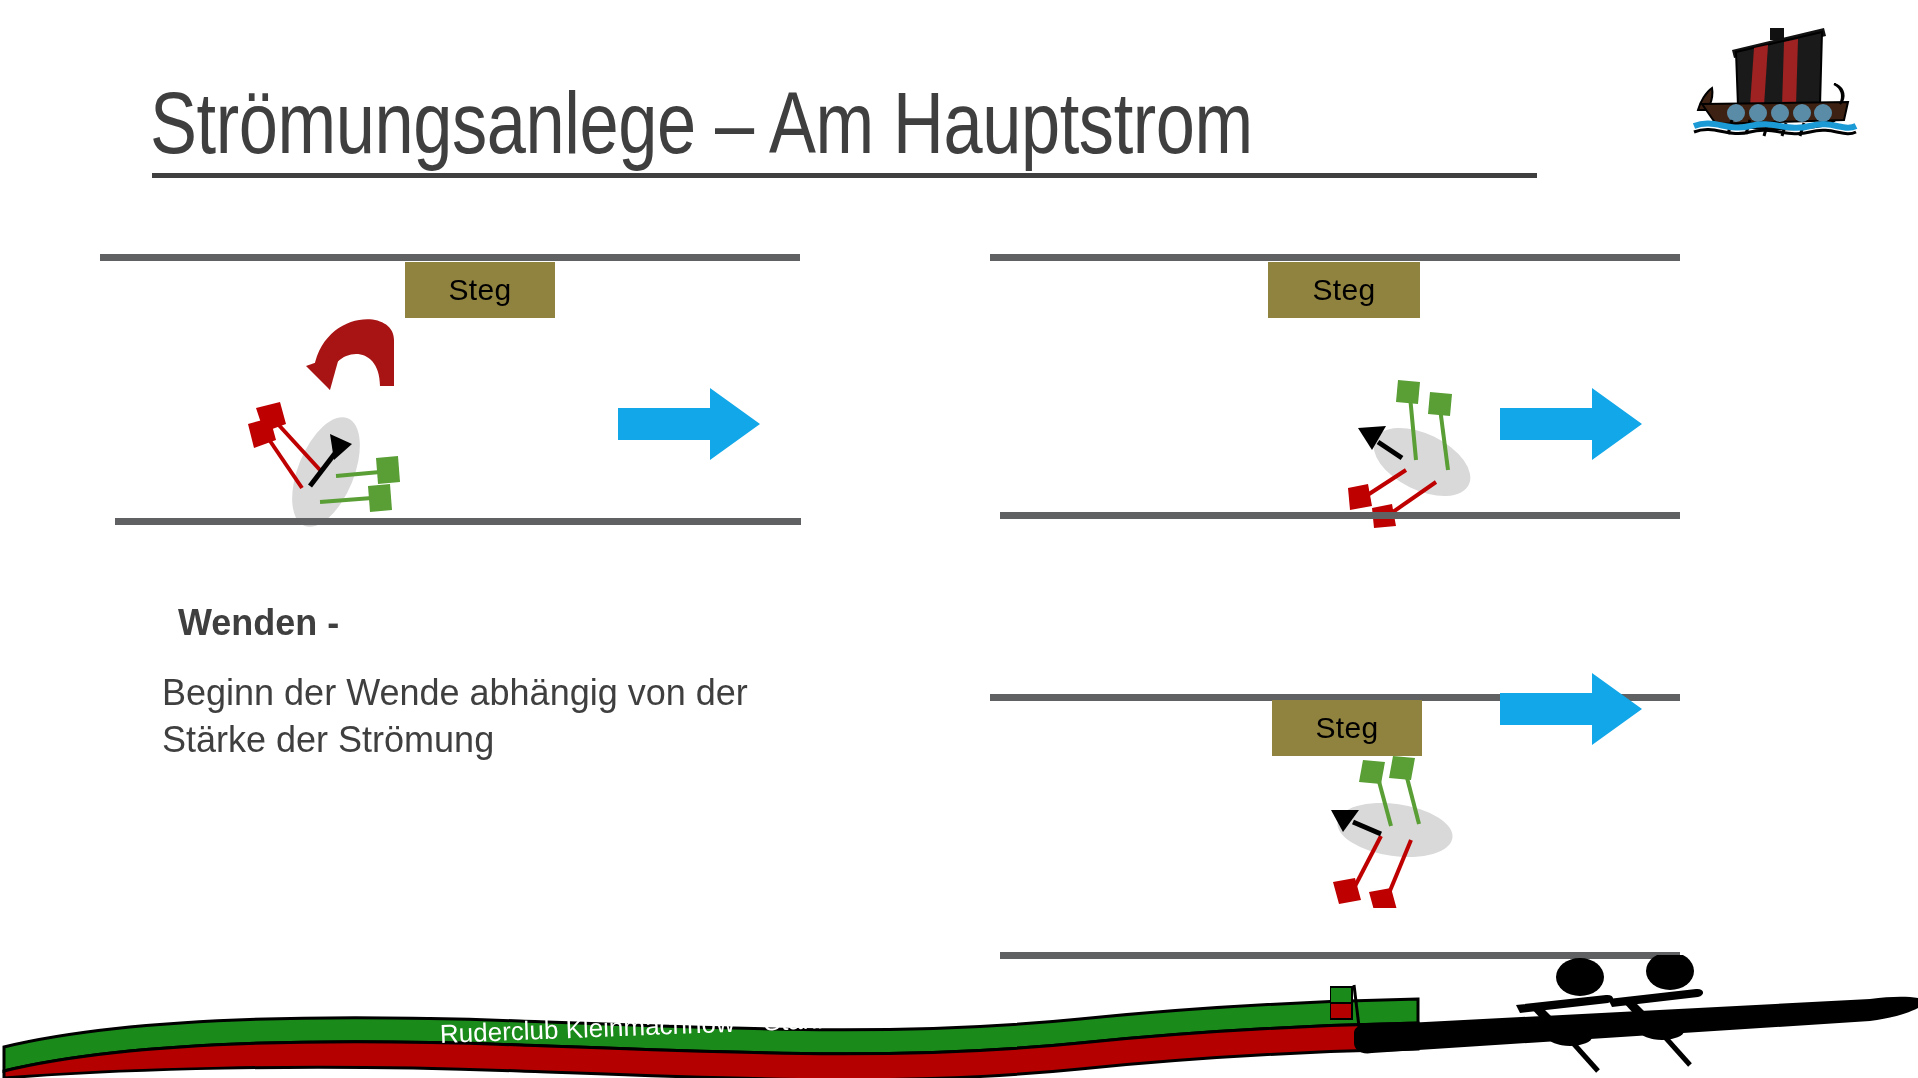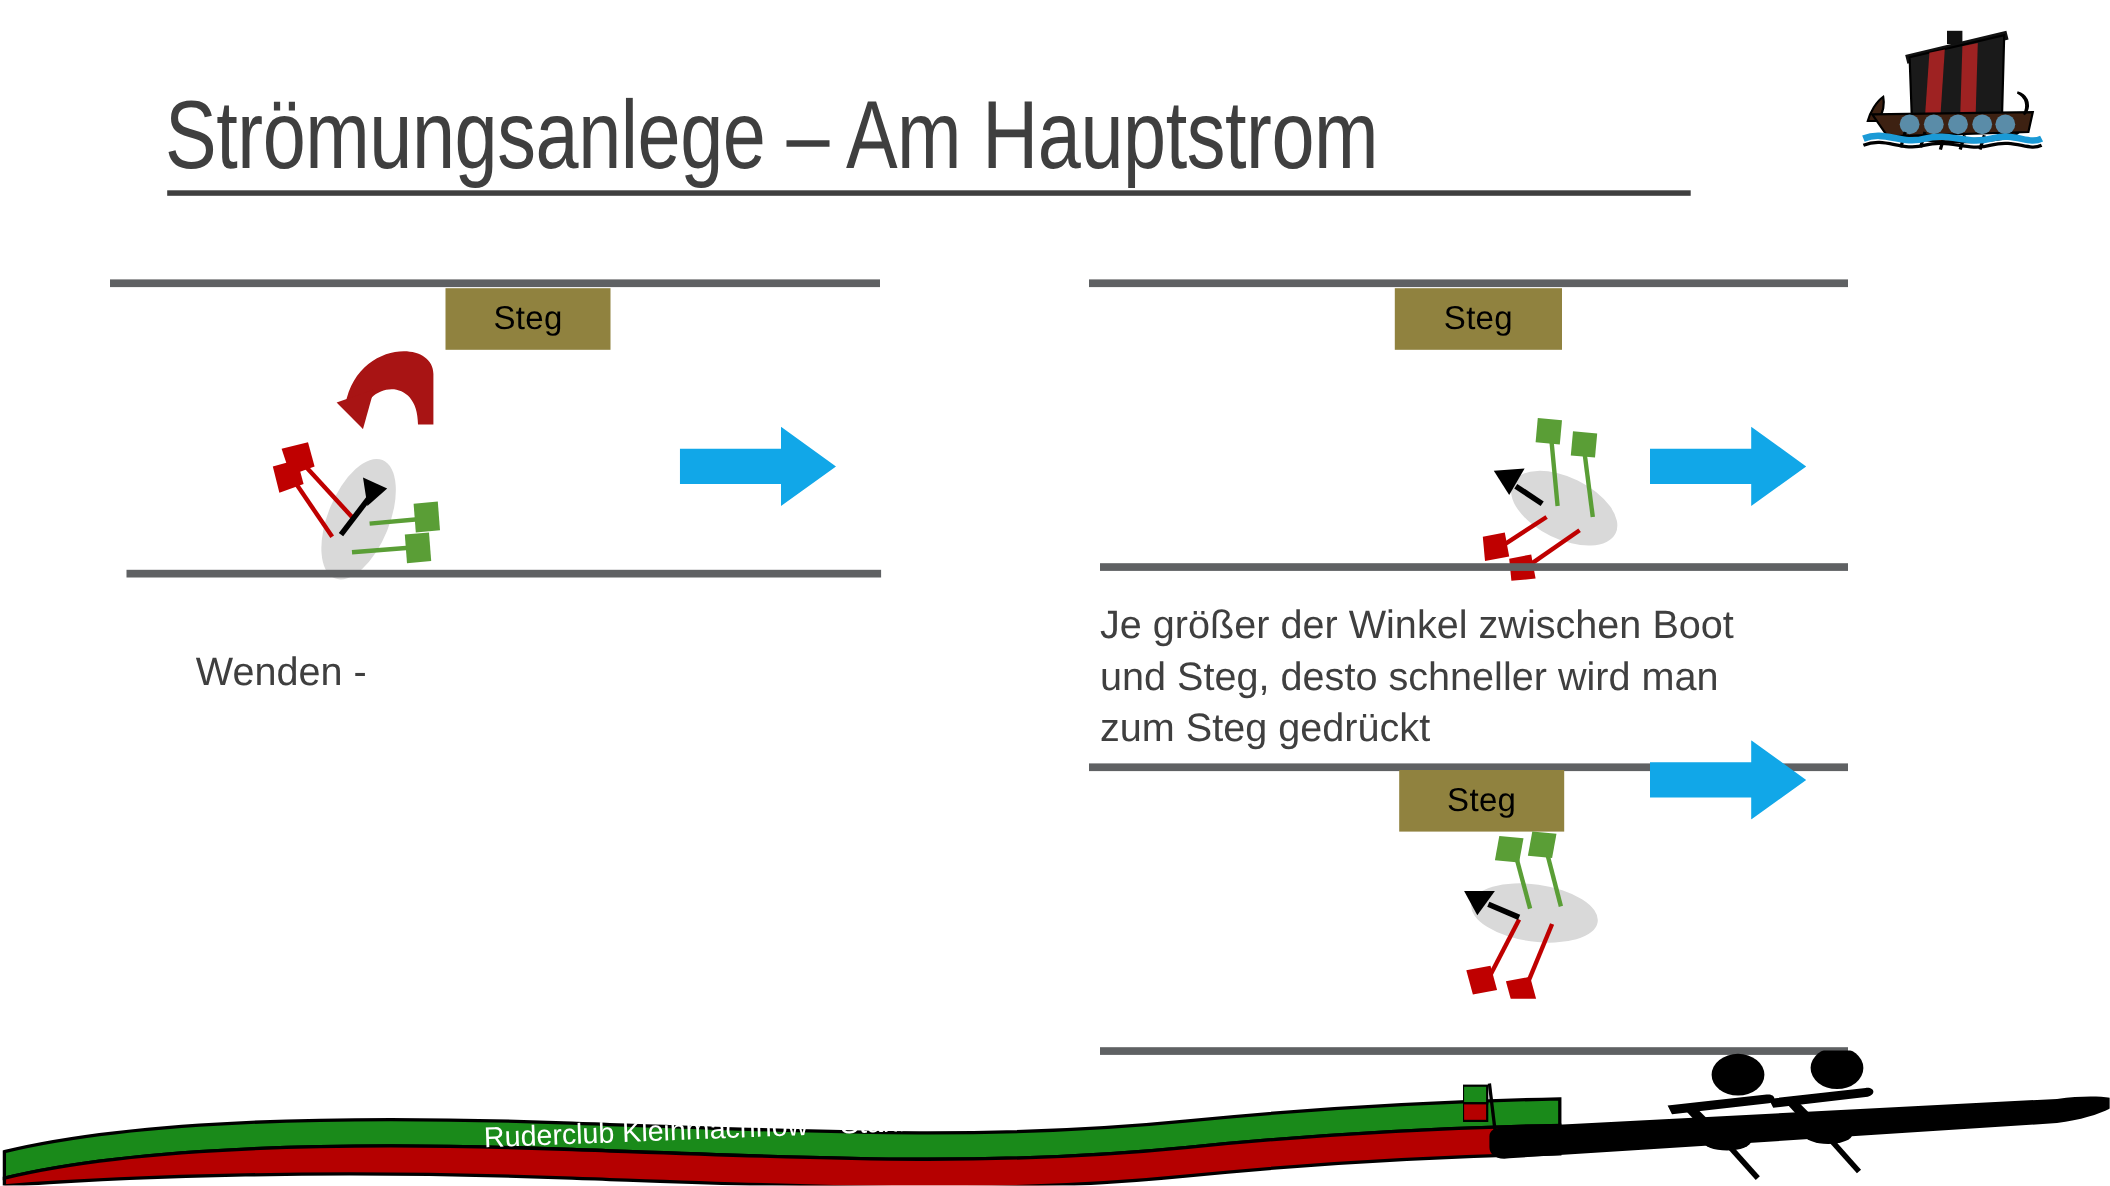--- a/index.html
+++ b/index.html
@@ -78,21 +78,21 @@
   .boat-group { position: absolute; }
 
   
   .body-text {
     position: absolute;
     color: #3f3f3f;
     font-family: "Liberation Sans", sans-serif;
     font-size: 36px;
     line-height: 1.30;
   }
-  #text-wenden { left: 178px; top: 588px; width: 600px; }
+  #text-wenden { left: 178px; top: 600px; width: 600px; font-weight: bold; }
   #text-beginn { left: 162px; top: 670px; width: 660px; }
   #text-winkel { left: 1000px; top: 545px; width: 640px; }
 
   
   #club-banner {
     position: absolute;
     left: 0px;
     top: 975px;
     width: 1420px;
     height: 103px;
@@ -197,20 +197,21 @@
 
   <div class="current-arrow" style="left:618px; top:388px;">
     <svg width="142" height="72" viewBox="0 0 142 72">
       <path d="M0 20 L92 20 L92 0 L142 36 L92 72 L92 52 L0 52 Z" fill="#11a7e8"></path>
     </svg>
   </div>
 
   <div class="bank-line" style="left:115px; top:518px; width:686px;"></div>
 
   <div class="body-text" id="text-wenden">Wenden -</div>
+  <div class="body-text" id="text-beginn">Beginn der Wende abhängig von der Stärke der Strömung</div>
 
   <div class="bank-line" style="left:990px; top:254px; width:690px;"></div>
 
   <div class="steg-box" style="left:1268px; top:262px; width:152px; height:56px;">Steg</div>
 
   <div class="boat-group" style="left:1330px; top:370px;">
     <svg width="180" height="160" viewBox="0 0 180 160">
       <ellipse cx="92" cy="92" rx="52" ry="28" fill="#d9d9d9" transform="rotate(26 92 92)"></ellipse>
 
       <line x1="86" y1="90" x2="80" y2="26" stroke="#5a9e36" stroke-width="4"></line>
@@ -229,21 +230,20 @@
   </div>
 
   <div class="current-arrow" style="left:1500px; top:388px;">
     <svg width="142" height="72" viewBox="0 0 142 72">
       <path d="M0 20 L92 20 L92 0 L142 36 L92 72 L92 52 L0 52 Z" fill="#11a7e8"></path>
     </svg>
   </div>
 
   <div class="bank-line" style="left:1000px; top:512px; width:680px;"></div>
 
-  <div class="body-text" id="text-winkel">Je größer der Winkel zwischen Boot und Steg, desto schneller wird man zum Steg gedrückt</div>
 
   <div class="bank-line" style="left:990px; top:694px; width:690px;"></div>
 
   <div class="steg-box" style="left:1272px; top:700px; width:150px; height:56px;">Steg</div>
 
   <div class="boat-group" style="left:1295px; top:748px;">
     <svg width="180" height="160" viewBox="0 0 180 160">
       <ellipse cx="100" cy="82" rx="58" ry="26" fill="#d9d9d9" transform="rotate(8 100 82)"></ellipse>
 
       <line x1="96" y1="78" x2="82" y2="26" stroke="#5a9e36" stroke-width="4"></line>

